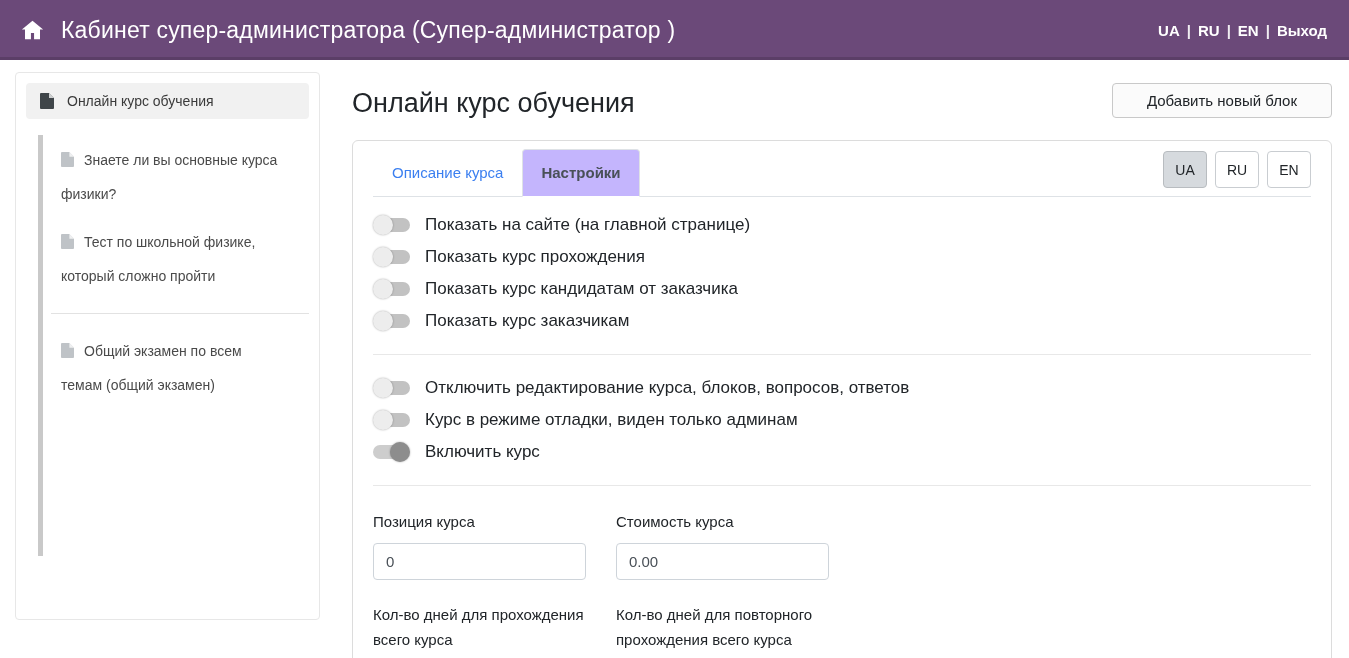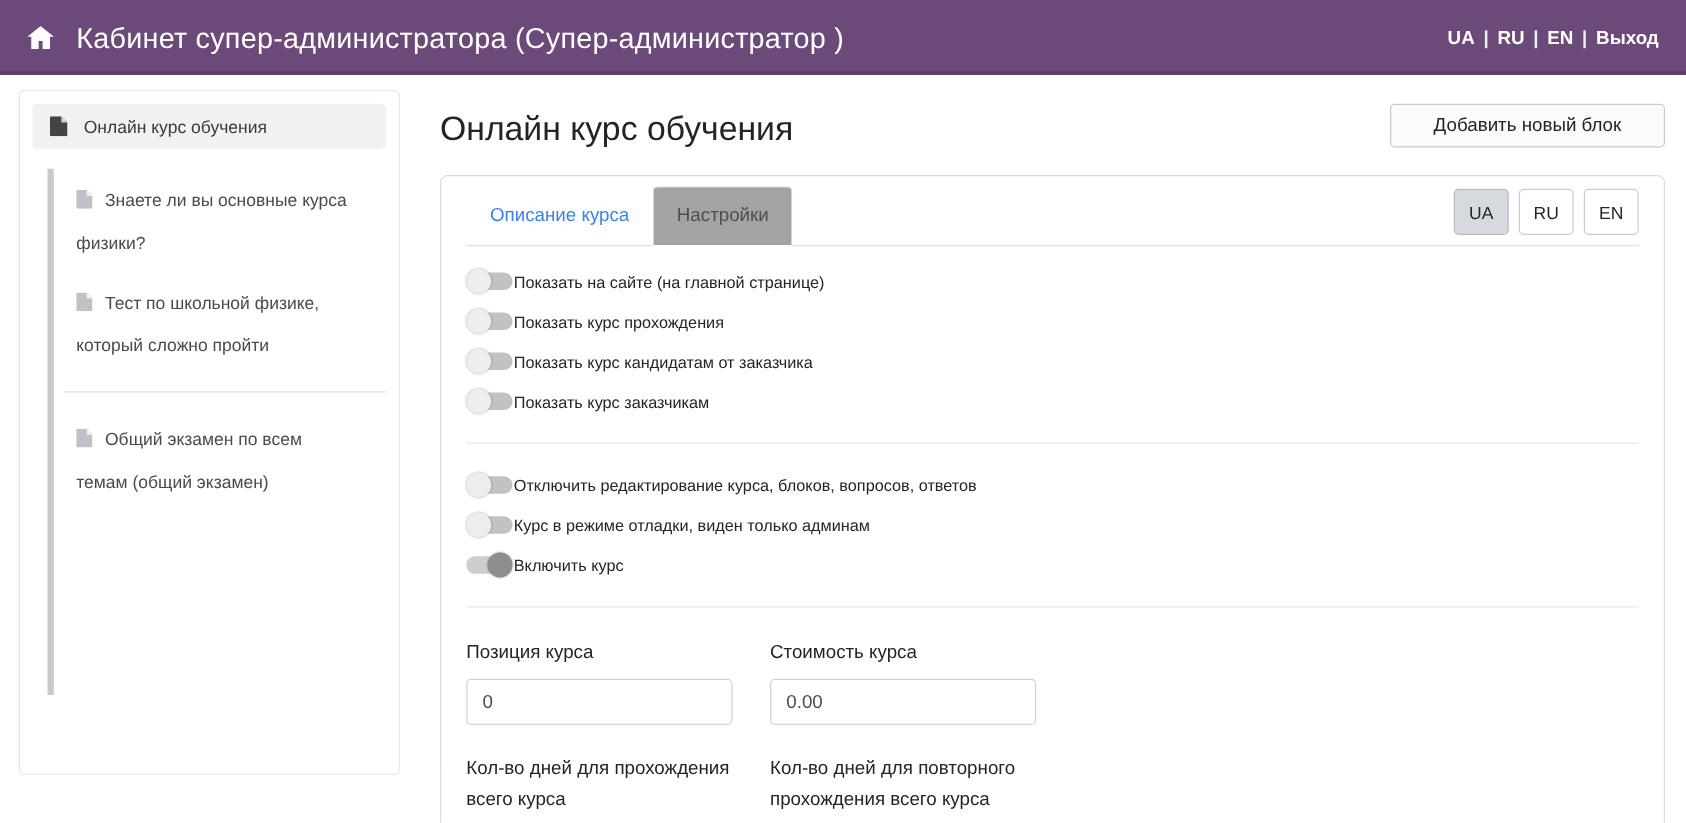--- a/index.html
+++ b/index.html
@@ -73,40 +73,41 @@
     border-bottom:1px solid #dee2e6;
   }
   .tabs{ display:flex; }
   .tab{
     font-size:15px; padding:14px 18px; height:48px; cursor:pointer;
     border:1px solid transparent; border-radius:4px 4px 0 0;
     margin-bottom:-1px; text-decoration:none;
   }
   .tab.inactive{ color:#3b7ff0; }
   .tab.active{
-    color:#495057; background:#a3a3a3;
+    color:#495057; background:#c4b5fd;
     border-color:#dee2e6 #dee2e6 #ffffff #dee2e6;
+    font-weight:bold;
   }
   .lang-group{ display:flex; gap:8px; margin-top:2px; }
   .lang-btn{
     width:44px; height:37px; display:inline-flex; align-items:center; justify-content:center;
     font-family:inherit; font-size:14px; color:#212529;
     background:#fff; border:1px solid #c9cdd1; border-radius:4px; cursor:pointer;
   }
   .lang-btn.active{ background:#d6dade; border-color:#b8bcc0; }
 
   
   .toggle-section{ margin-top:18px; }
   .toggle-row{ display:flex; align-items:center; margin-bottom:12px; }
   .switch{ position:relative; width:37px; height:20px; flex:none; cursor:pointer; }
   .switch .track{ position:absolute; left:5px; right:0; top:3px; height:14px; border-radius:7px; background:#c2c2c2; }
   .switch .knob{ position:absolute; left:0; top:0; width:20px; height:20px; border-radius:50%; background:#ededed; box-shadow:0 0 2px rgba(0,0,0,.35); }
   .switch.on .track{ left:0; right:5px; background:#cdcdcd; }
   .switch.on .knob{ left:auto; right:0; background:#8d8d8d; }
-  .toggle-label{ margin-left:1px; font-size:13px; color:#212529; }
+  .toggle-label{ margin-left:15px; font-size:17px; color:#212529; }
   .hr{ border:none; border-top:1px solid #e8e8e8; margin:23px 0; }
 
   
   .fields-row{ display:flex; gap:30px; margin-top:6px; }
   .fields-row.second{ margin-top:22px; }
   .field{ width:213px; }
   .field label{ display:block; font-size:15px; color:#212529; line-height:25px; margin-bottom:9px; }
   .field input{
     width:100%; height:37px; border:1px solid #ced4da; border-radius:4px;
     padding:6px 12px; font-family:inherit; font-size:15px; color:#495057; background:#fff;

